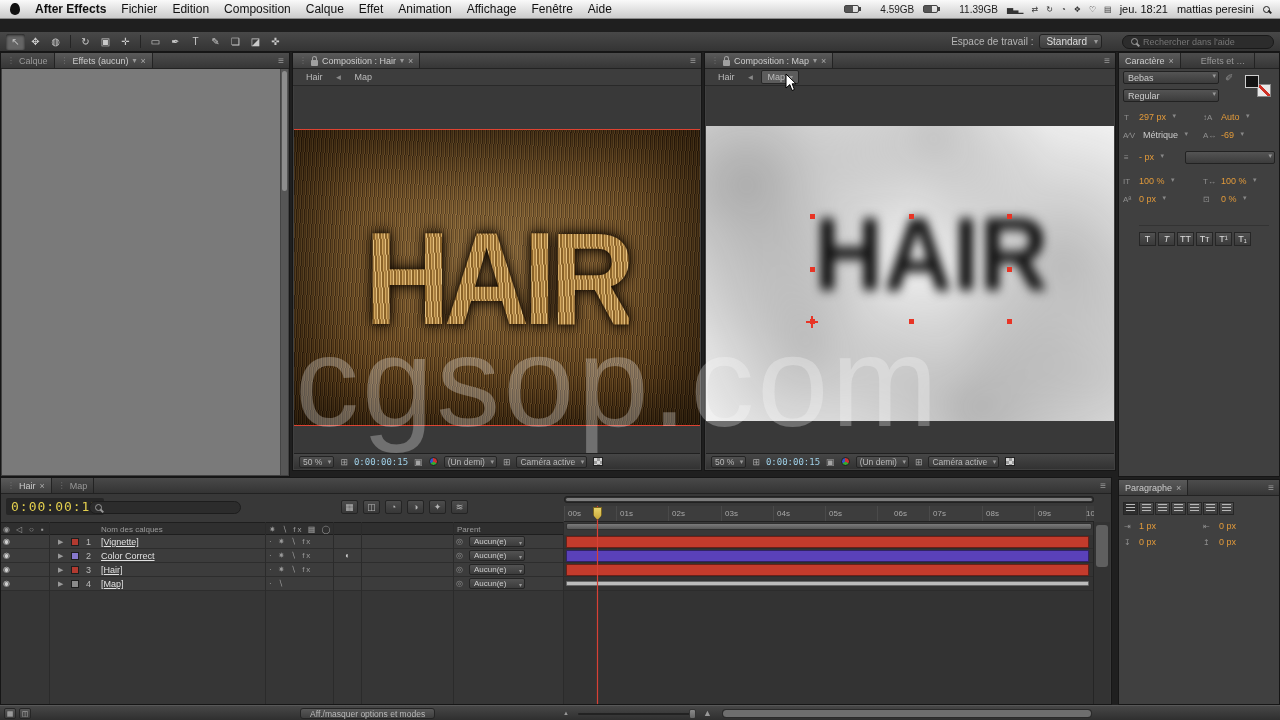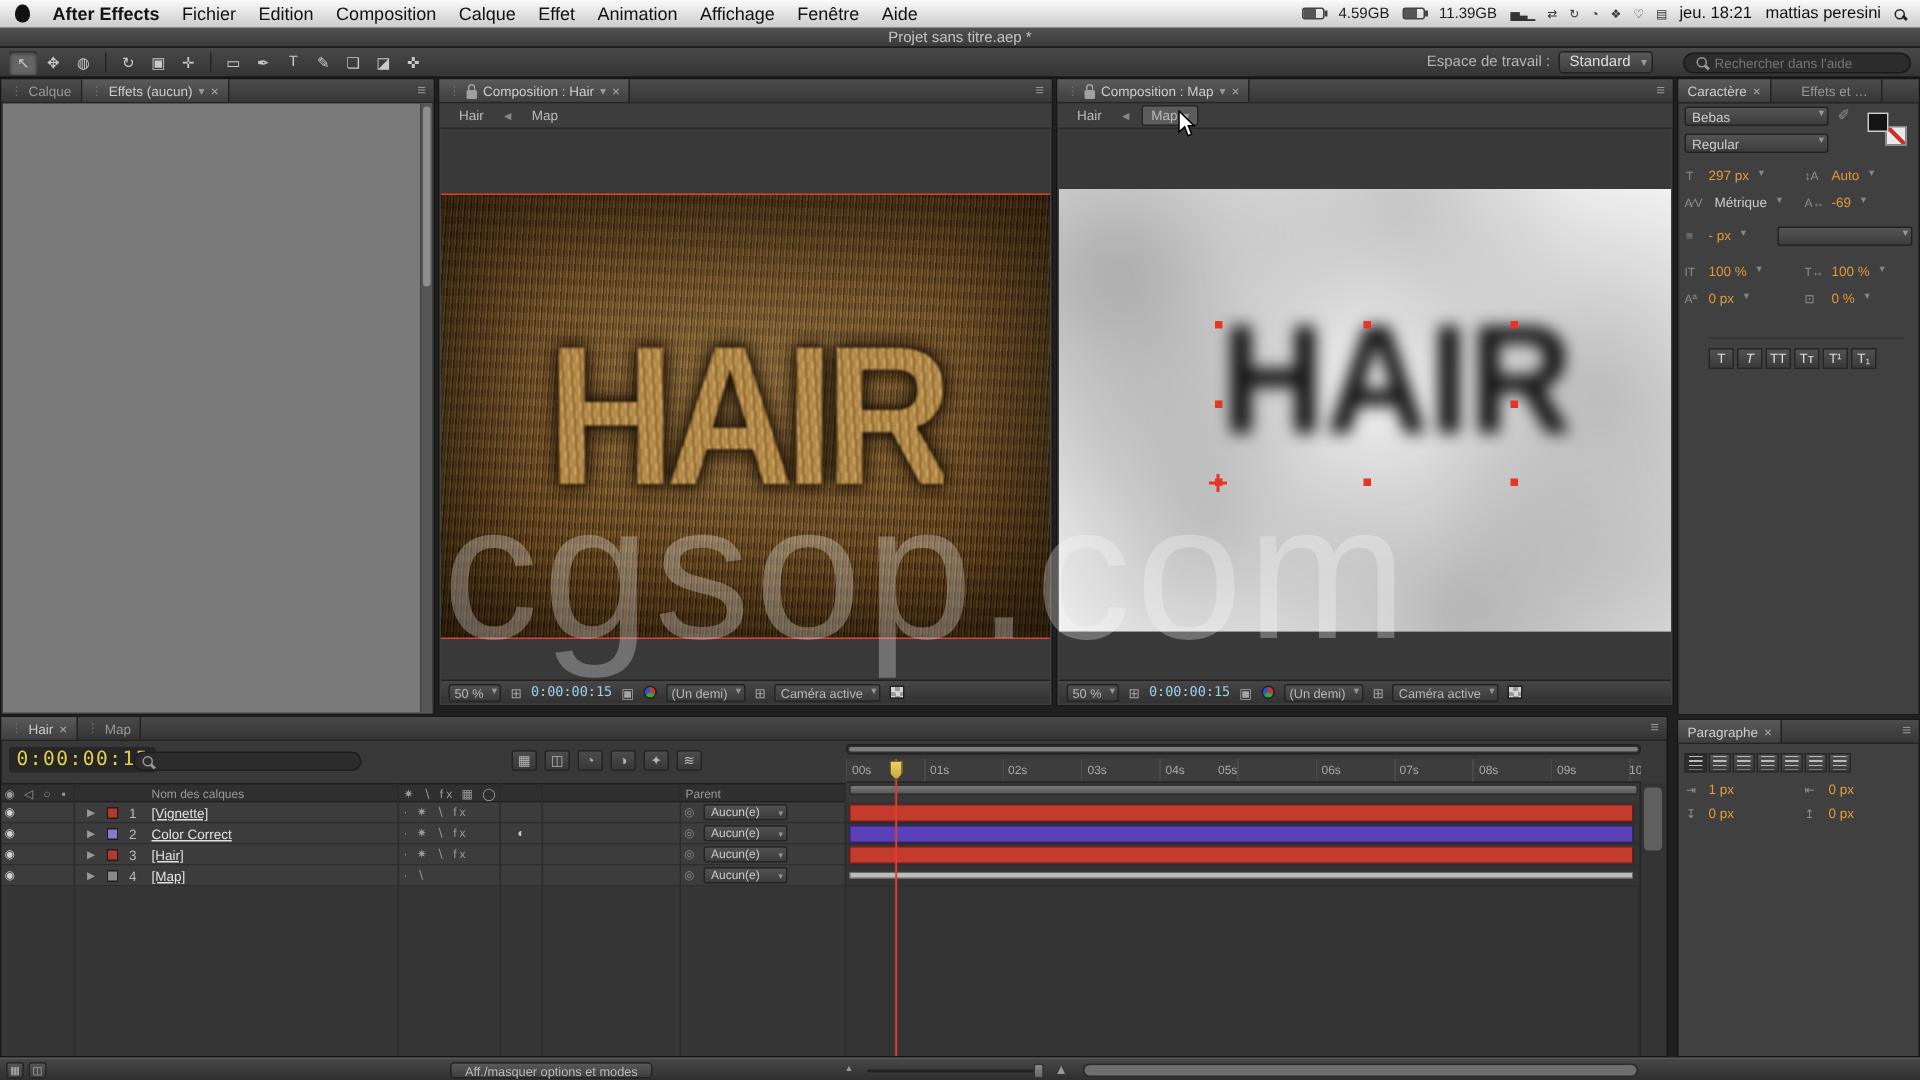--- a/index.html
+++ b/index.html
@@ -5,21 +5,21 @@
   *{margin:0;padding:0;box-sizing:border-box;}
   body{background:#111;font-family:"Liberation Sans",sans-serif;}
   #screen{position:relative;width:1280px;height:720px;overflow:hidden;background:#1f1f1f;color:#ccc;font-family:"Liberation Sans",sans-serif;}
 
   
   #menubar{position:absolute;top:0;left:0;right:0;height:19px;background:linear-gradient(#fafafa,#cccccc);display:flex;align-items:center;padding:0 10px;gap:15px;font-size:12px;color:#111;border-bottom:1px solid #8a8a8a;}
   .apple{width:10px;height:12px;background:#111;border-radius:45% 45% 48% 48%/55% 55% 42% 42%;}
   .app-name{font-weight:bold;}
   #mb-right{margin-left:auto;display:flex;align-items:center;gap:9px;}
   .mb-ico{font-size:8px;color:#333;letter-spacing:-1px;}
-  .mb-gb{font-size:10px;color:#222;}
+  .mb-gb{font-size:10px;color:#222;margin-left:12px;}
   .batt{width:15px;height:8px;border:1px solid #444;border-radius:2px;background:linear-gradient(90deg,#555 65%,transparent 65%);position:relative;}
   .batt::after{content:"";position:absolute;right:-3px;top:1px;width:2px;height:4px;background:#444;}
   .mb-date,.mb-user{font-size:11px;color:#111;}
   .mag{width:7px;height:7px;border:1.5px solid #999;border-radius:50%;position:relative;flex:none;}
   .mag::after{content:"";position:absolute;width:4px;height:1.5px;background:#999;right:-3px;bottom:-1px;transform:rotate(45deg);}
   .mag.dark{border-color:#222;}.mag.dark::after{background:#222;}
 
   
   #titlebar{position:absolute;top:19px;left:0;right:0;height:13px;background:linear-gradient(#505050,#3a3a3a);border-bottom:1px solid #1c1c1c;text-align:center;font-size:10px;color:#c4c4c4;line-height:13px;}
   #toolbar{position:absolute;top:32px;left:0;right:0;height:20px;background:linear-gradient(#484848,#343434);border-bottom:1px solid #161616;display:flex;align-items:center;padding:0 6px;gap:1px;}
@@ -192,21 +192,20 @@
       <span class="mb-ico">◔</span>
       <span class="mb-ico">❖</span>
       <span class="mb-ico">♡</span>
       <span class="mb-ico">▤</span>
       <span class="mb-date">jeu. 18:21</span>
       <span class="mb-user">mattias peresini</span>
       <span class="mag dark"></span>
     </div>
   </div>
 
-  <div id="titlebar">Projet sans titre.aep *</div>
 
   <div id="toolbar">
     <span class="tool active">↖</span>
     <span class="tool">✥</span>
     <span class="tool">◍</span>
     <span class="tool-sep"></span>
     <span class="tool">↻</span>
     <span class="tool">▣</span>
     <span class="tool">✛</span>
     <span class="tool-sep"></span>
@@ -529,22 +528,22 @@
 
     <div id="tl-nav">
         <div class="thumb"></div>
       </div>
     <div id="tl-ruler">
       <span style="left:4px;">00s</span>
       <span style="left:56px;">01s</span>
       <span style="left:108px;">02s</span>
       <span style="left:161px;">03s</span>
       <span style="left:213px;">04s</span>
-      <span style="left:248px;">05s</span>
-      <span style="left:317px;">06s</span>
+      <span style="left:265px;">05s</span>
+      <span style="left:330px;">06s</span>
       <span style="left:369px;">07s</span>
       <span style="left:422px;">08s</span>
       <span style="left:474px;">09s</span>
       <span style="left:522px;">10s</span>
     </div>
     <div id="tl-workarea"></div>
     <div id="tl-graph">
       <div class="g-rowline" style="top:13px;"></div>
       <div class="g-rowline" style="top:27px;"></div>
       <div class="g-rowline" style="top:41px;"></div>

